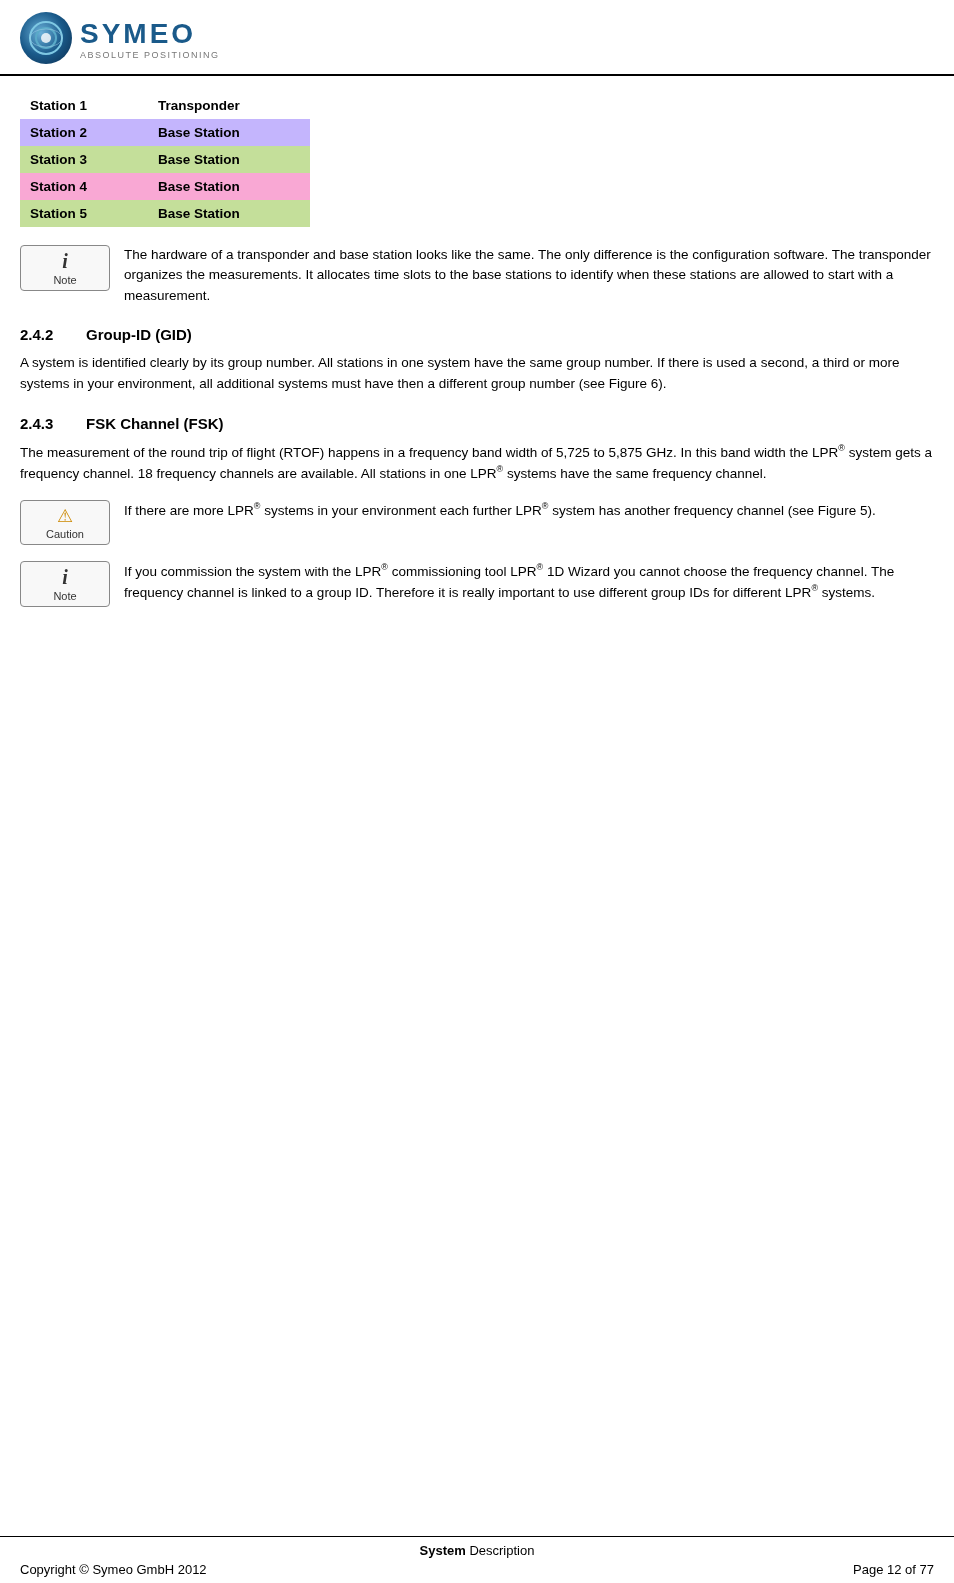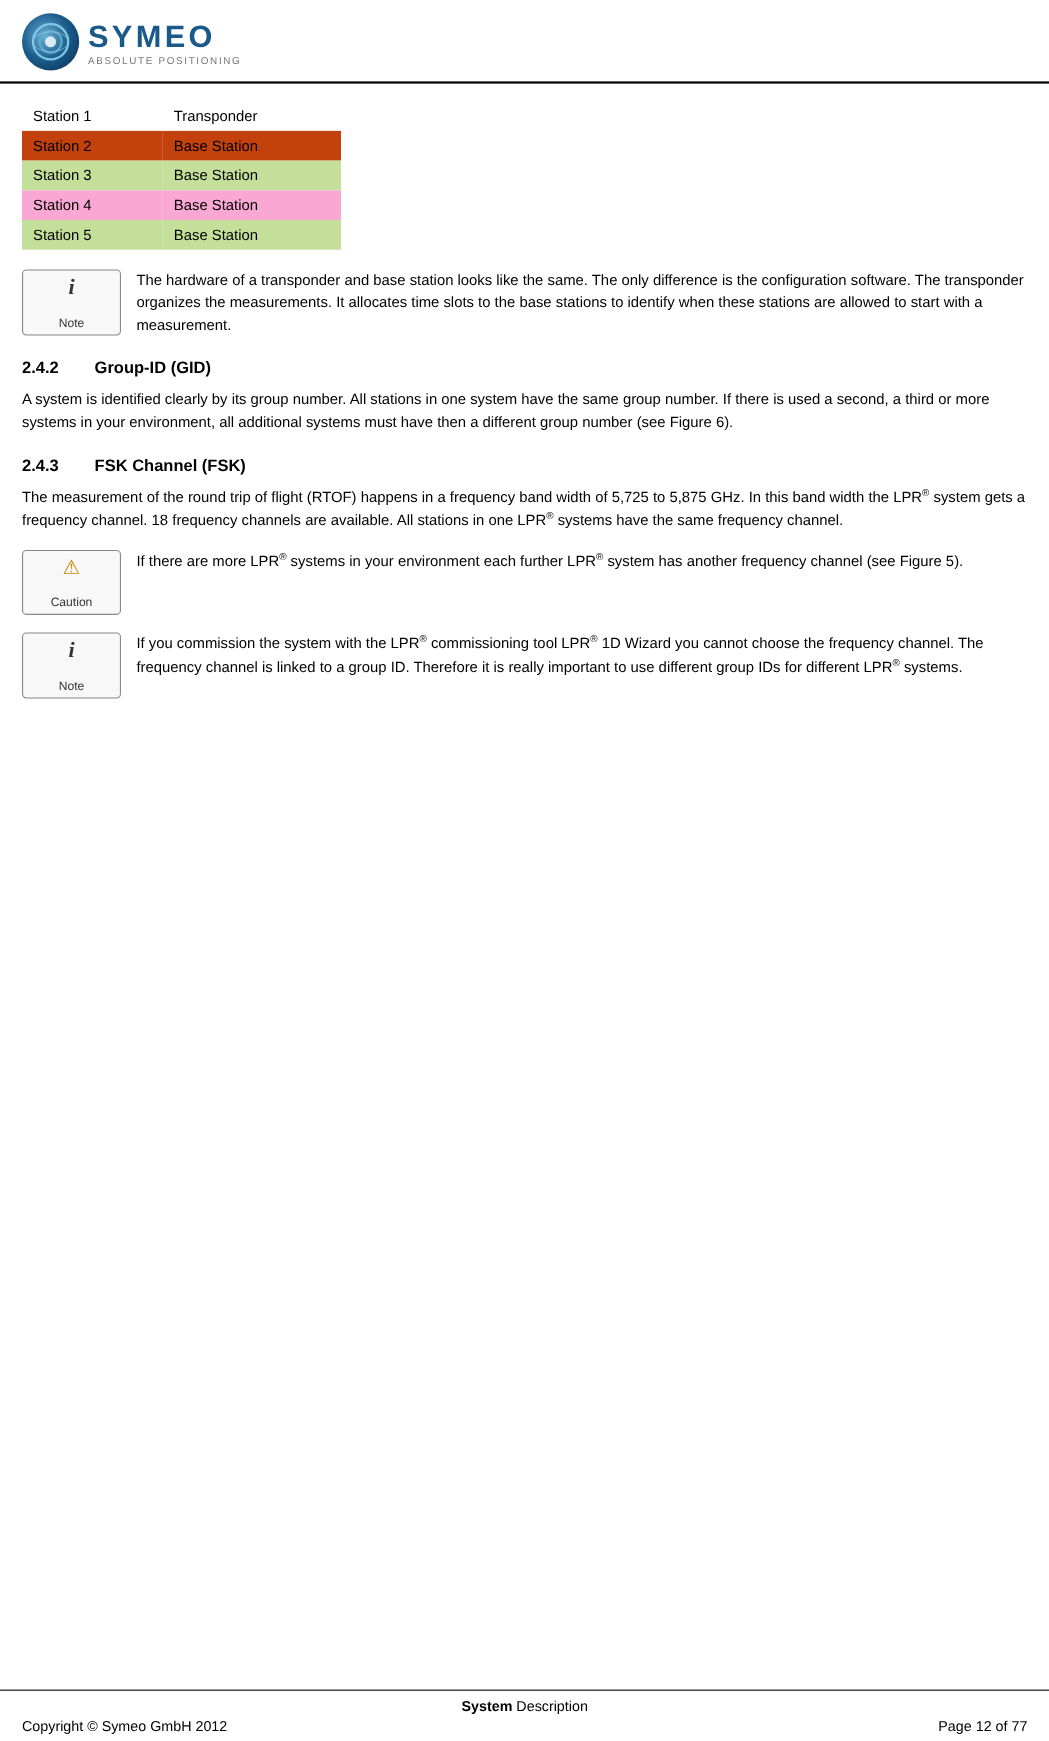--- a/index.html
+++ b/index.html
@@ -78,20 +78,21 @@
     
     .content {
       padding: 16px 20px 80px 20px;
     }
 
     
     .station-table {
       border-collapse: collapse;
       width: 290px;
       margin-bottom: 18px;
+      font-weight: bold;
     }
 
     .station-table tr:nth-child(odd) {
       background: #fff;
     }
 
     .station-table tr:nth-child(even) {
       background: #d4e8c2;
     }
 
@@ -138,21 +139,21 @@
       font-size: 20px;
       font-weight: bold;
       color: #1a5a8a;
       font-style: italic;
       font-family: serif;
     }
 
     .note-icon-label {
       font-size: 11px;
       color: #333;
-      margin-top: 15px;
+      margin-top: 1px;
     }
 
     .caution-icon-symbol {
       font-size: 18px;
       color: #cc8800;
     }
 
     .note-text {
       font-size: 13.5px;
       line-height: 1.5;
@@ -237,21 +238,21 @@
   </div>
 
   <div class="content">
 
     <table class="station-table">
       <tbody>
           <tr style="background:#fff;">
         <td>Station 1</td>
         <td>Transponder</td>
       </tr>
-      <tr style="background:#c2410c;">
+      <tr style="background:#c4b5fd;">
         <td>Station 2</td>
         <td>Base Station</td>
       </tr>
       <tr style="background:#c4df9a;">
         <td>Station 3</td>
         <td>Base Station</td>
       </tr>
       <tr style="background:#f9a8d4;">
         <td>Station 4</td>
         <td>Base Station</td>

